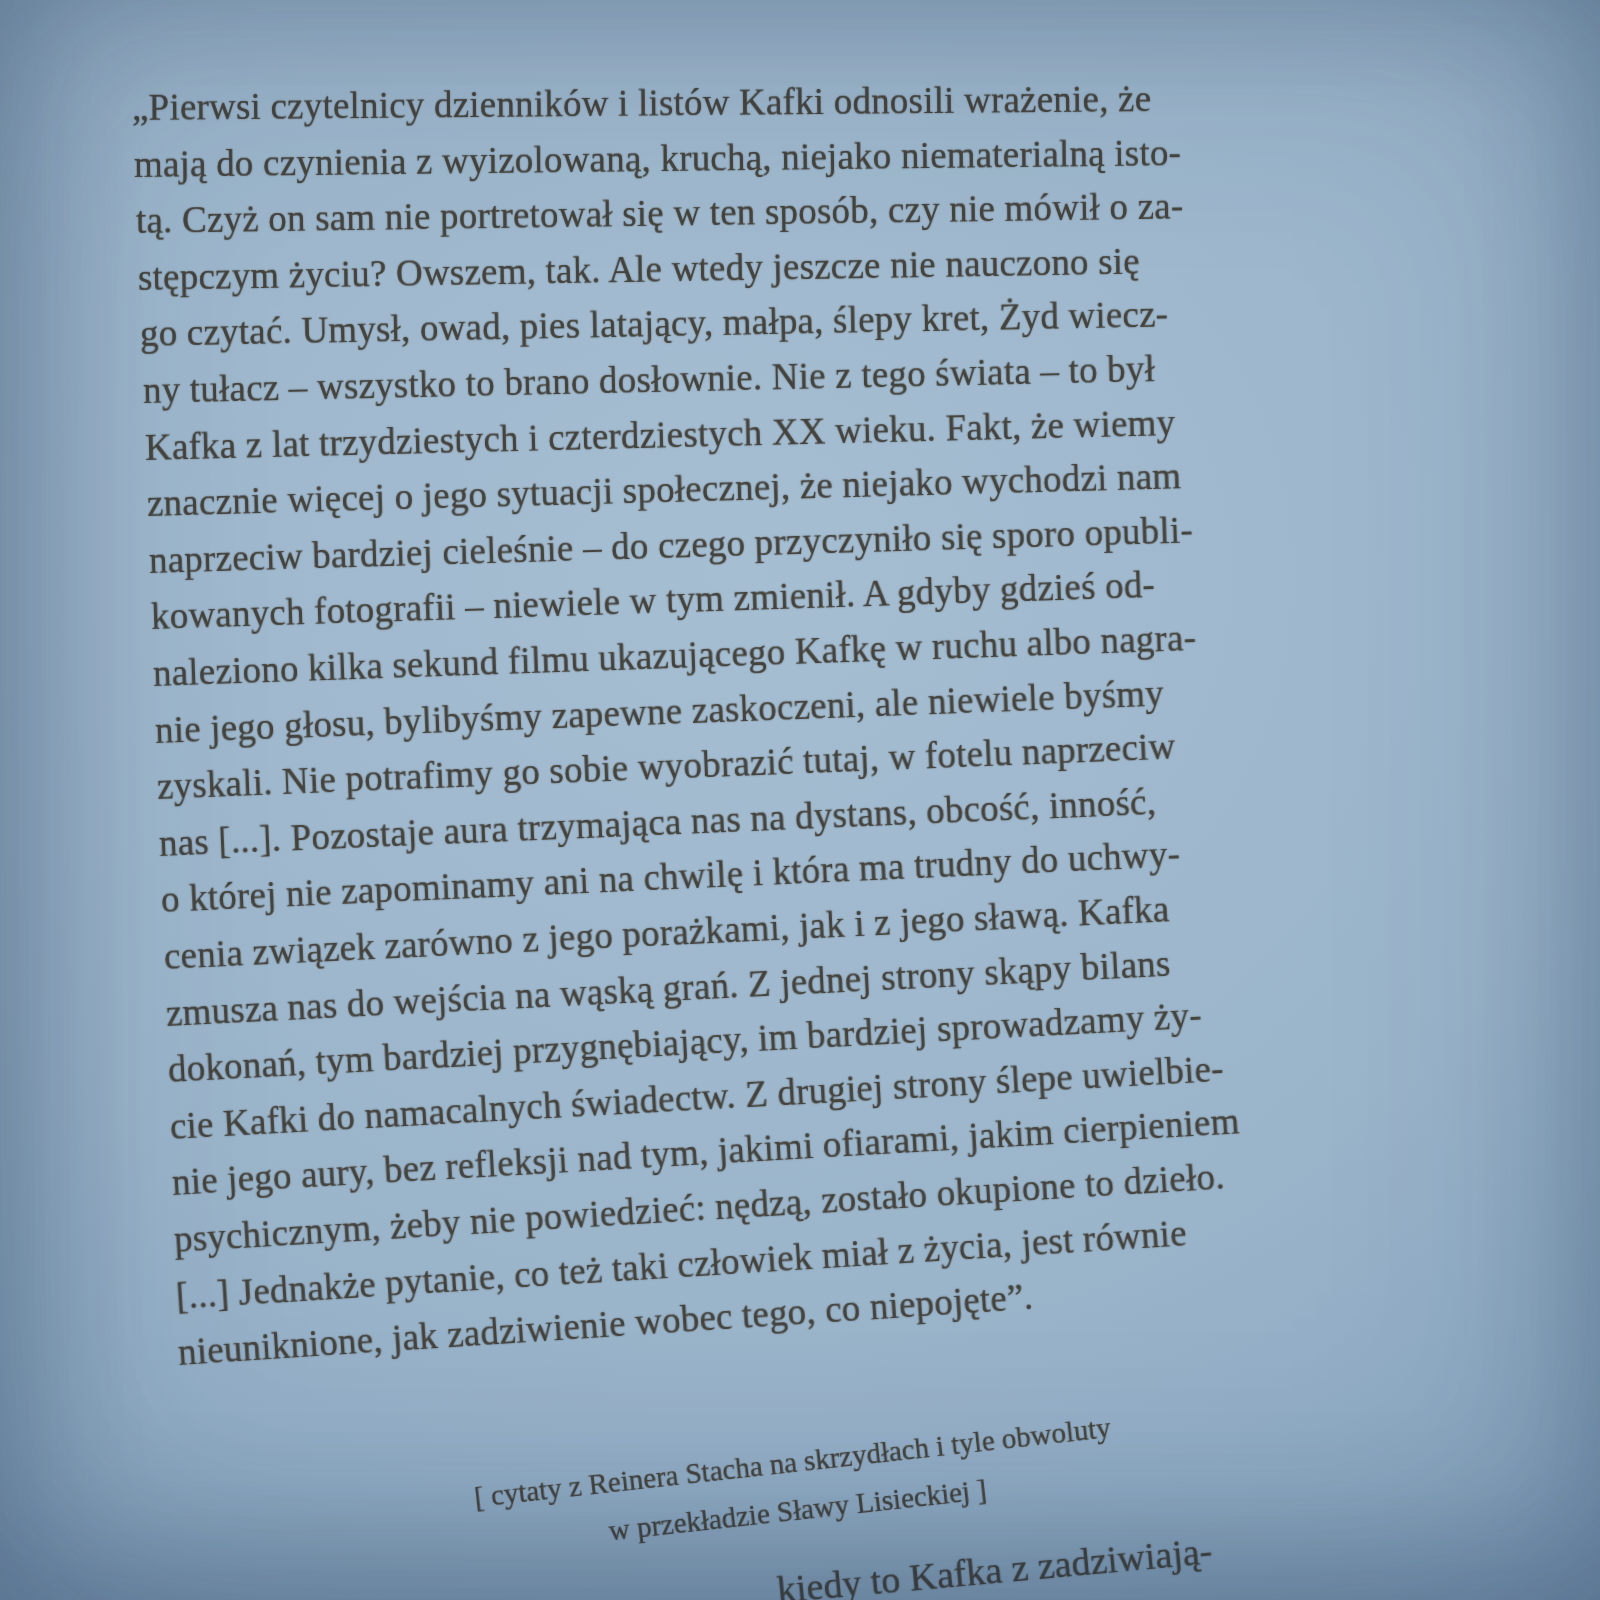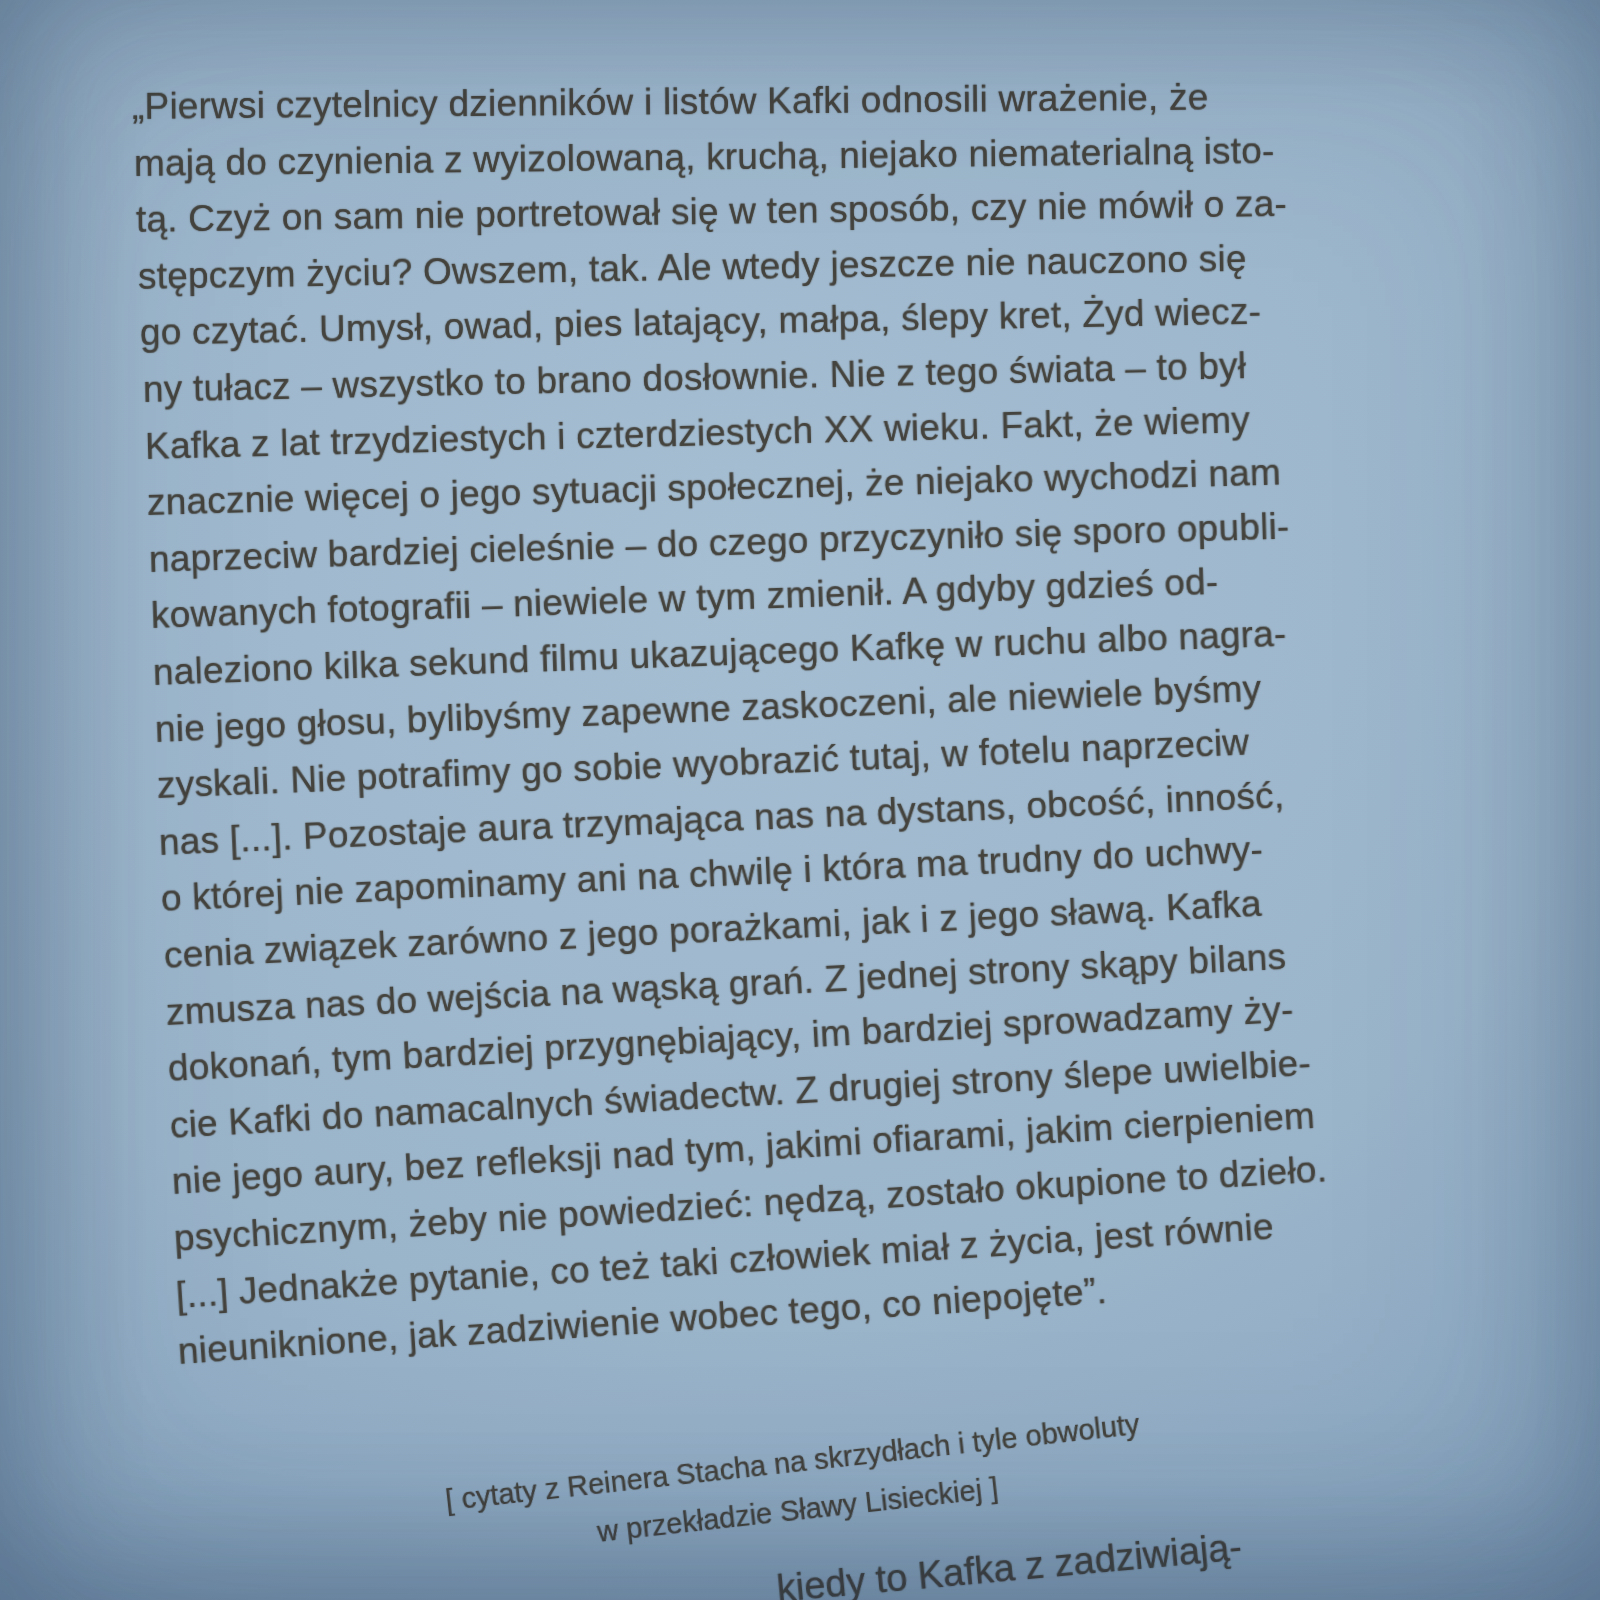--- a/index.html
+++ b/index.html
@@ -11,20 +11,21 @@
     background: #8aa6c0;
   }
   
   .photo {
     position: absolute; inset: 0;
     background: radial-gradient(130% 112% at 46% 36%,
       var(--bg-center, #a6bed2) 0%,
       #9ab4ca 42%,
       #87a4bf 70%,
       var(--bg-edge, #7394b1) 100%);
+    font-family: Liberation Serif, serif;
   }
   .vignette {
     position: absolute; inset: 0;
     box-shadow:
       inset 0 0 260px rgba(28, 50, 80, 0.26),
       inset 0 -50px 140px rgba(22, 44, 74, 0.20),
       inset 40px 0 120px rgba(28, 50, 80, 0.10);
     pointer-events: none;
   }
   .quote-line {

